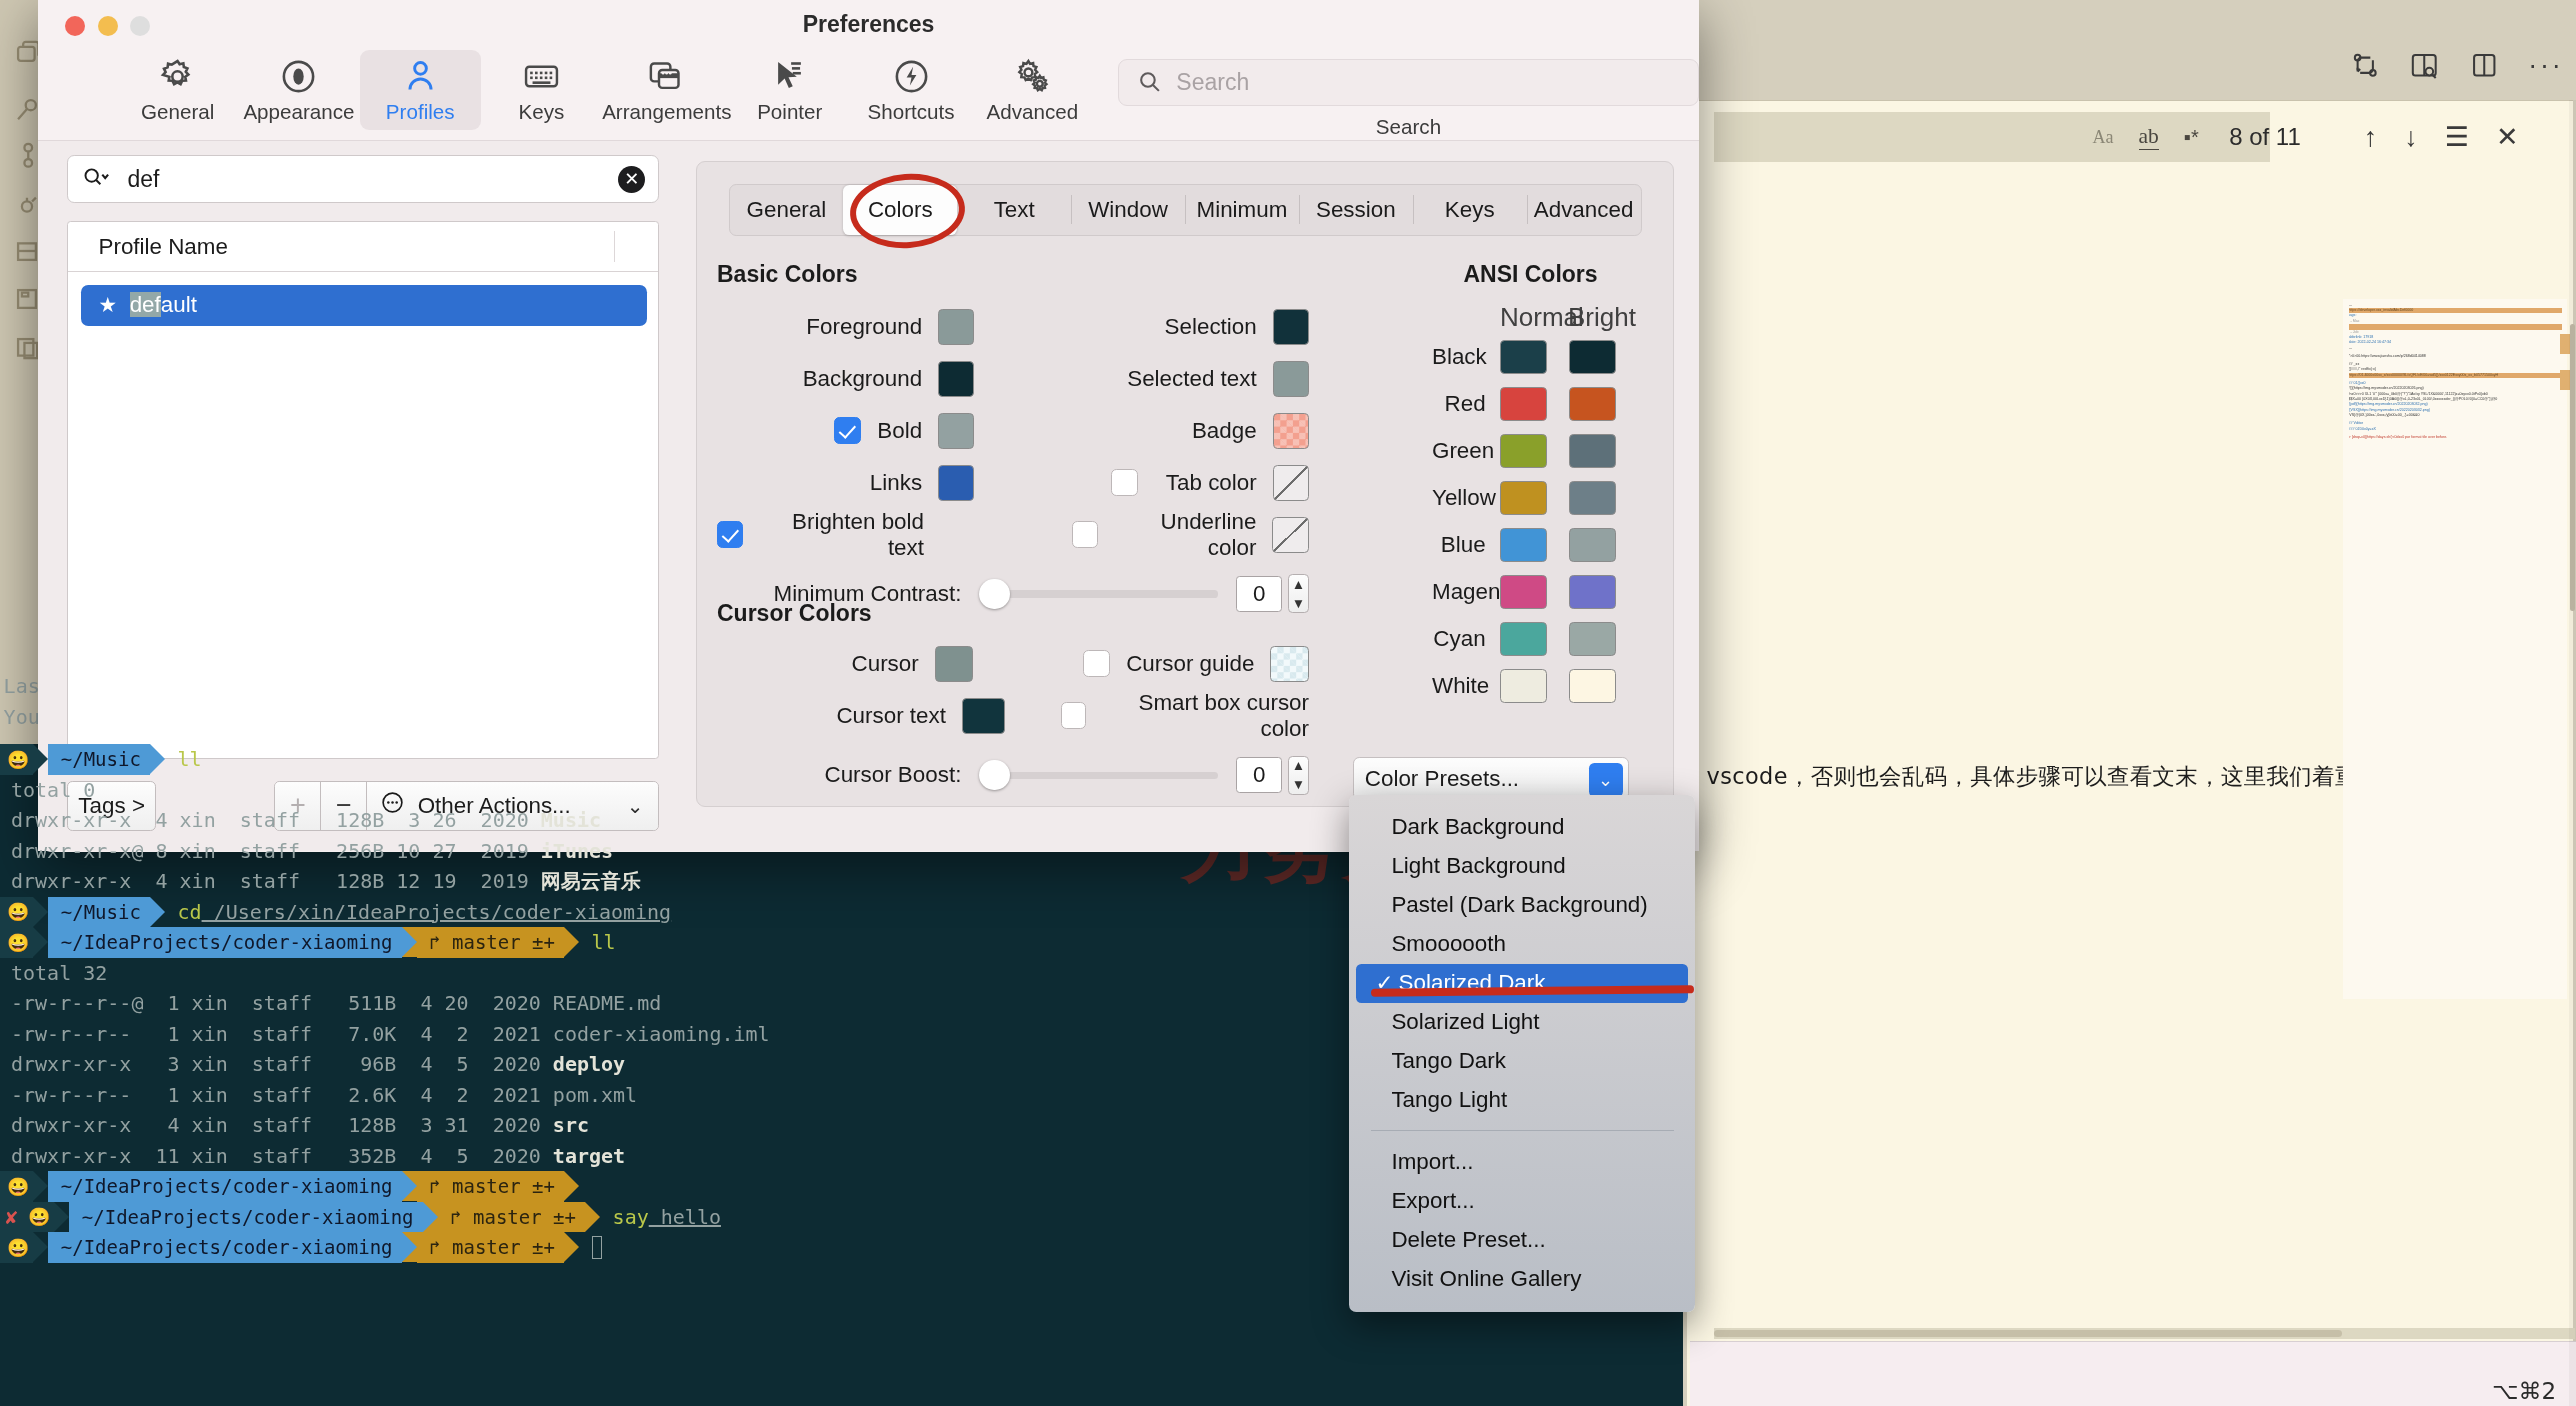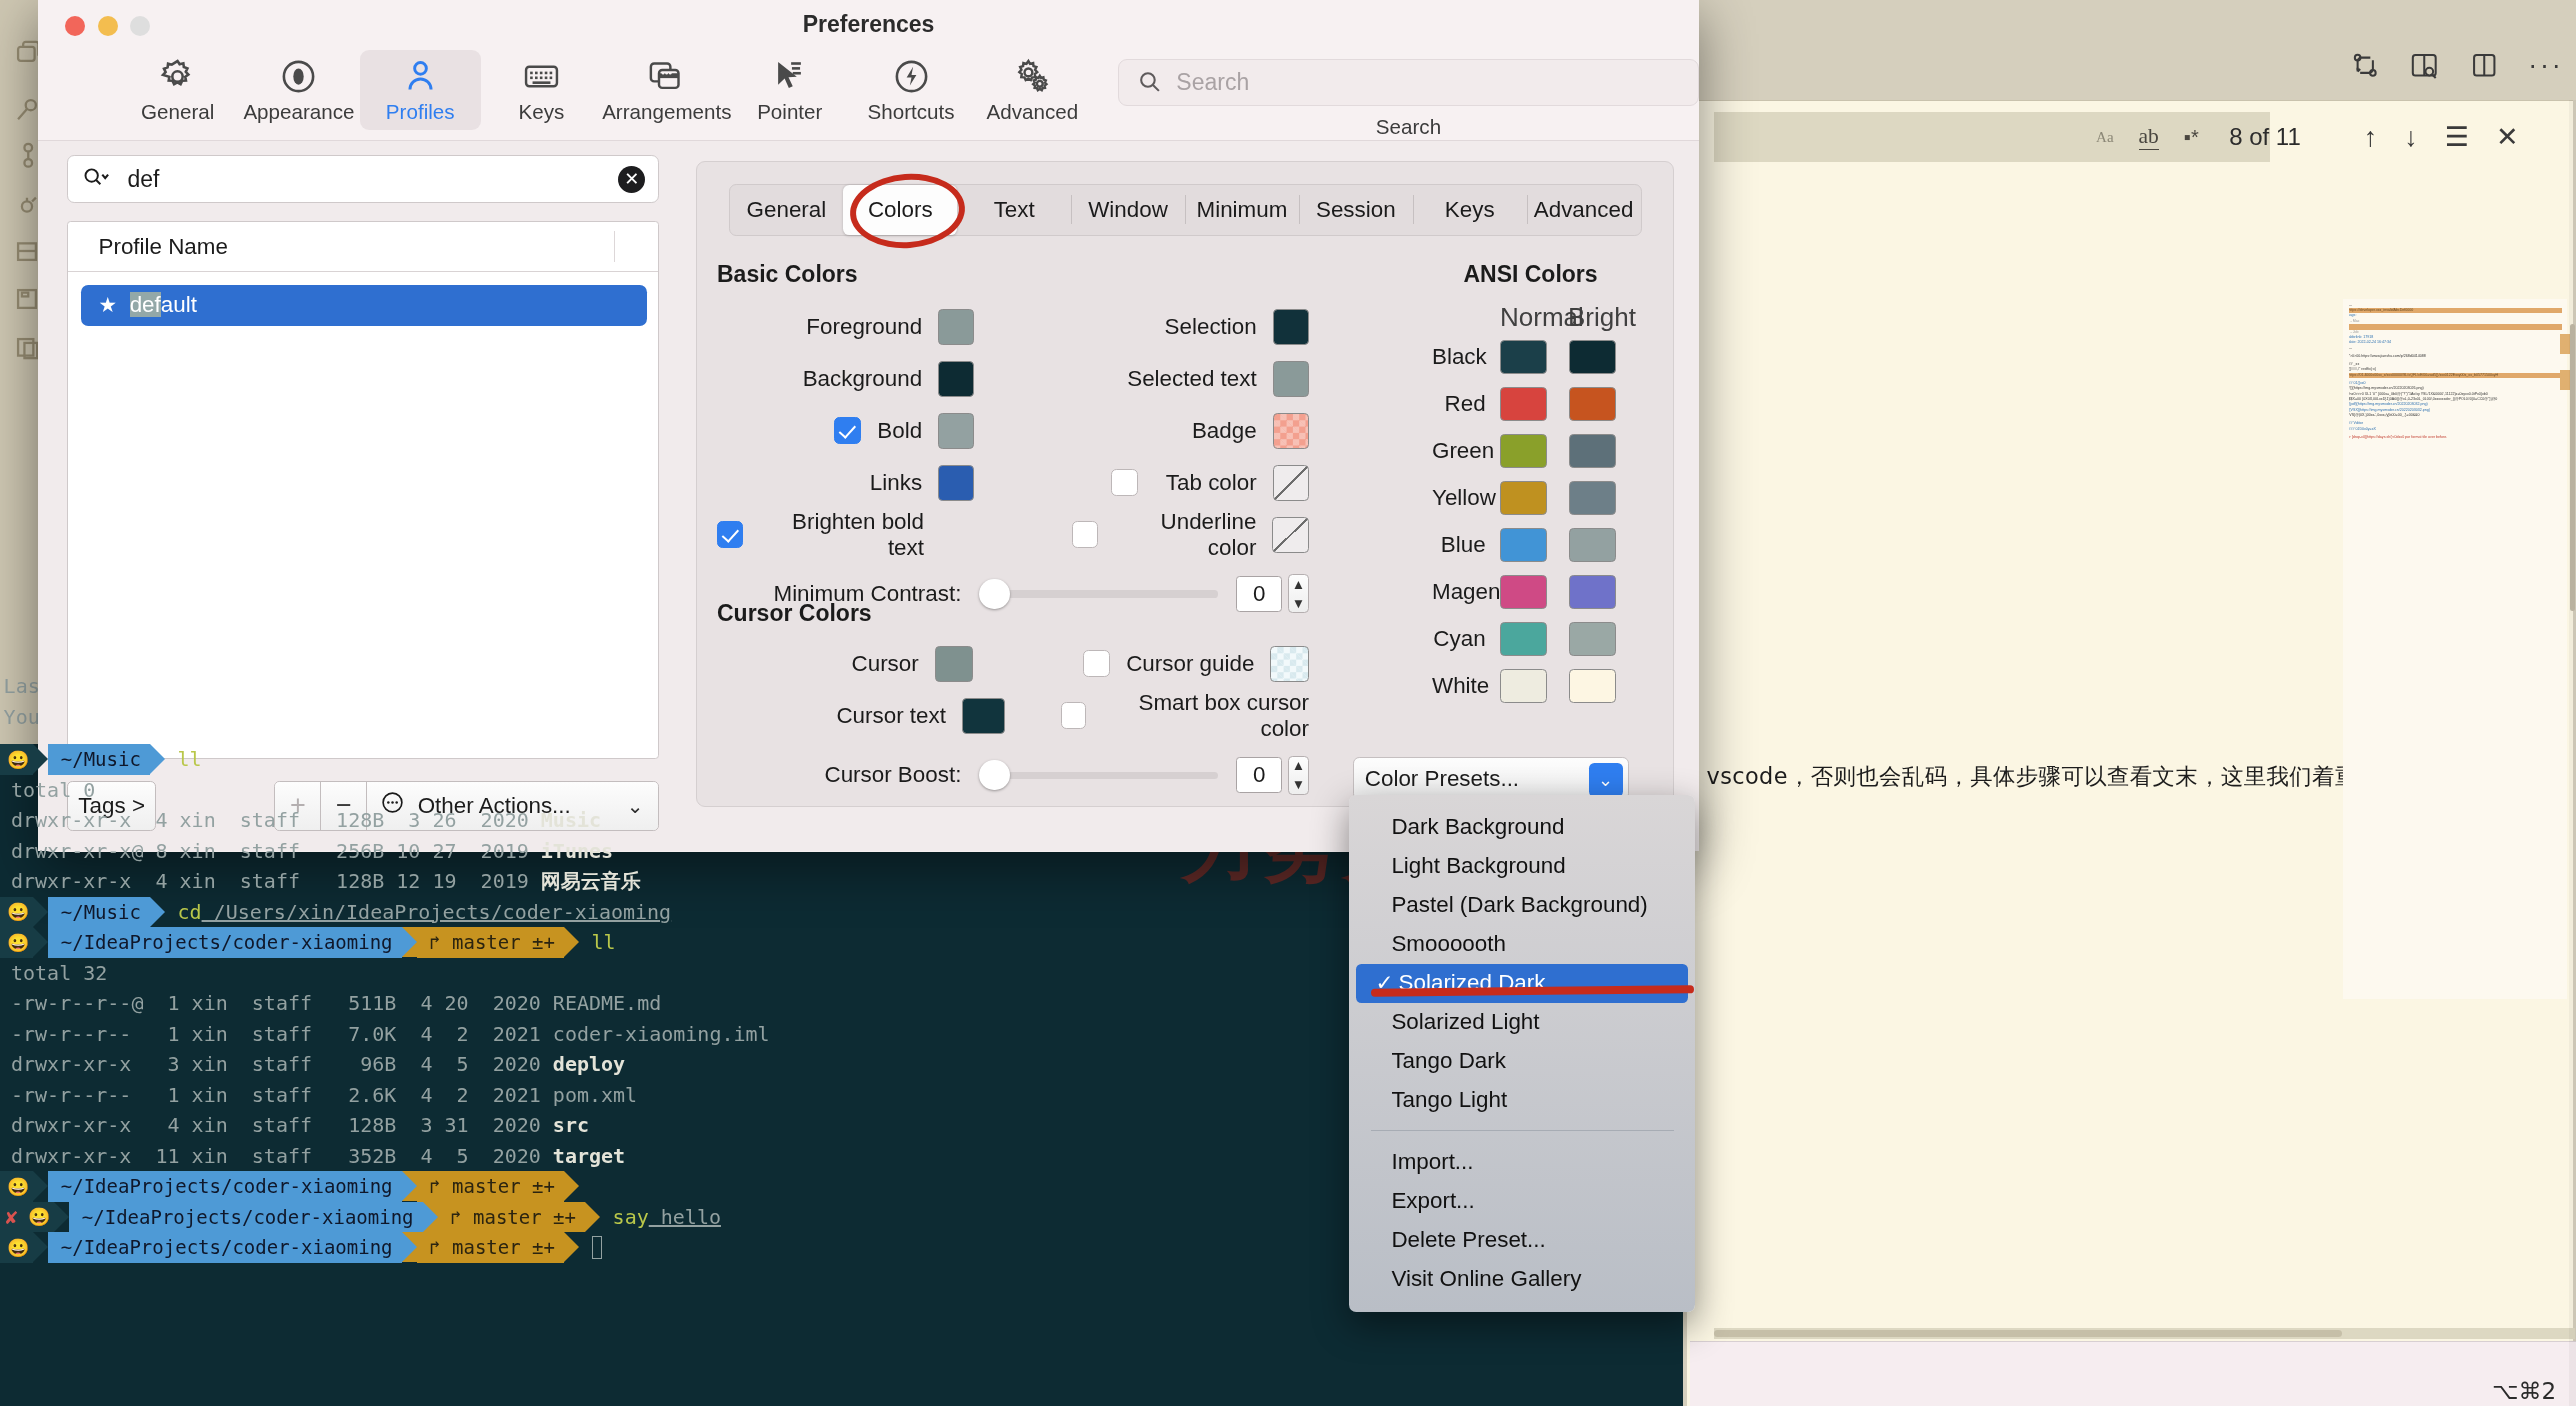--- a/index.html
+++ b/index.html
@@ -34,21 +34,21 @@
     position: absolute; left: 0; top: 0; width: 100%; height: 72px;
     background: #fbf6e3;
     display: flex; align-items: center; justify-content: flex-end;
     padding-right: 54px; gap: 0;
   }
   .find-bar .fb-shade {
     position: absolute; left: 27px; top: 10.8px; width: 556px; height: 50px;
     background: #ddd8c2;
   }
   .fb-group { position: relative; display: flex; align-items: center; gap: 25px; z-index: 2; }
-  .fb-aa { font-size: 15px; color: #8b8776; font-family:"Liberation Serif", serif;}
+  .fb-aa { font-size: 18px; color: #8b8776; font-family:"Liberation Serif", serif;}
   .fb-ab { font-size: 21.5px; color: #4a4740; border-bottom: 1.8px solid #4a4740; font-family:"Liberation Serif", serif;}
   .fb-star { font-size: 20px; color: #4a4740; }
   .fb-count { font-size: 24px; color: #2b2b2b; margin-left: 5.4px; }
   .fb-icons { display: flex; align-items: center; gap: 27px; margin-left: 38px; }
   .fb-icons span { font-size: 27px; color: #3a3a3a; line-height: 1; }
 
   .doc-page {
     position: absolute; left: 0; top: 72px; width: 886px; height: 1157px;
     background: #fbf6e3; overflow: hidden;
   }

